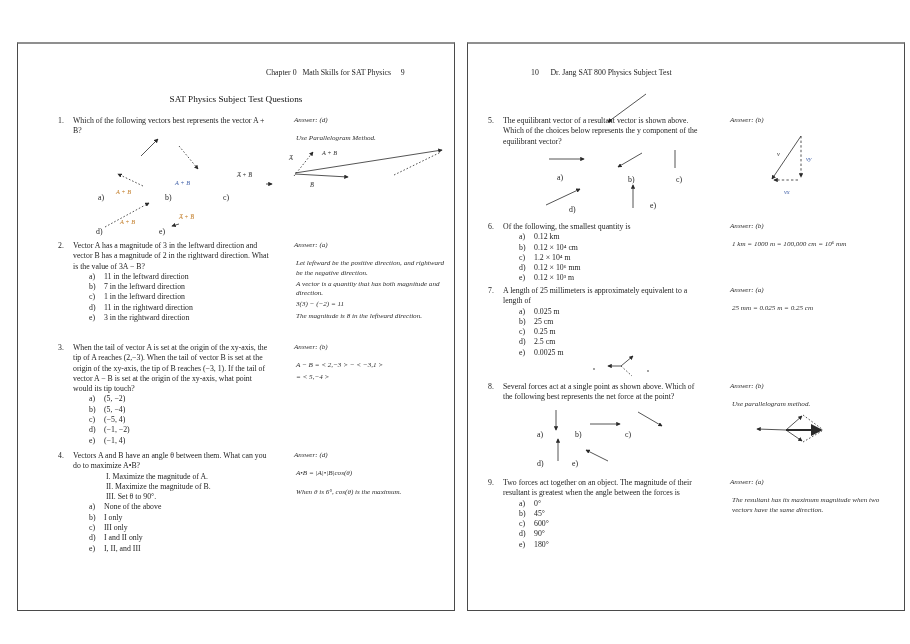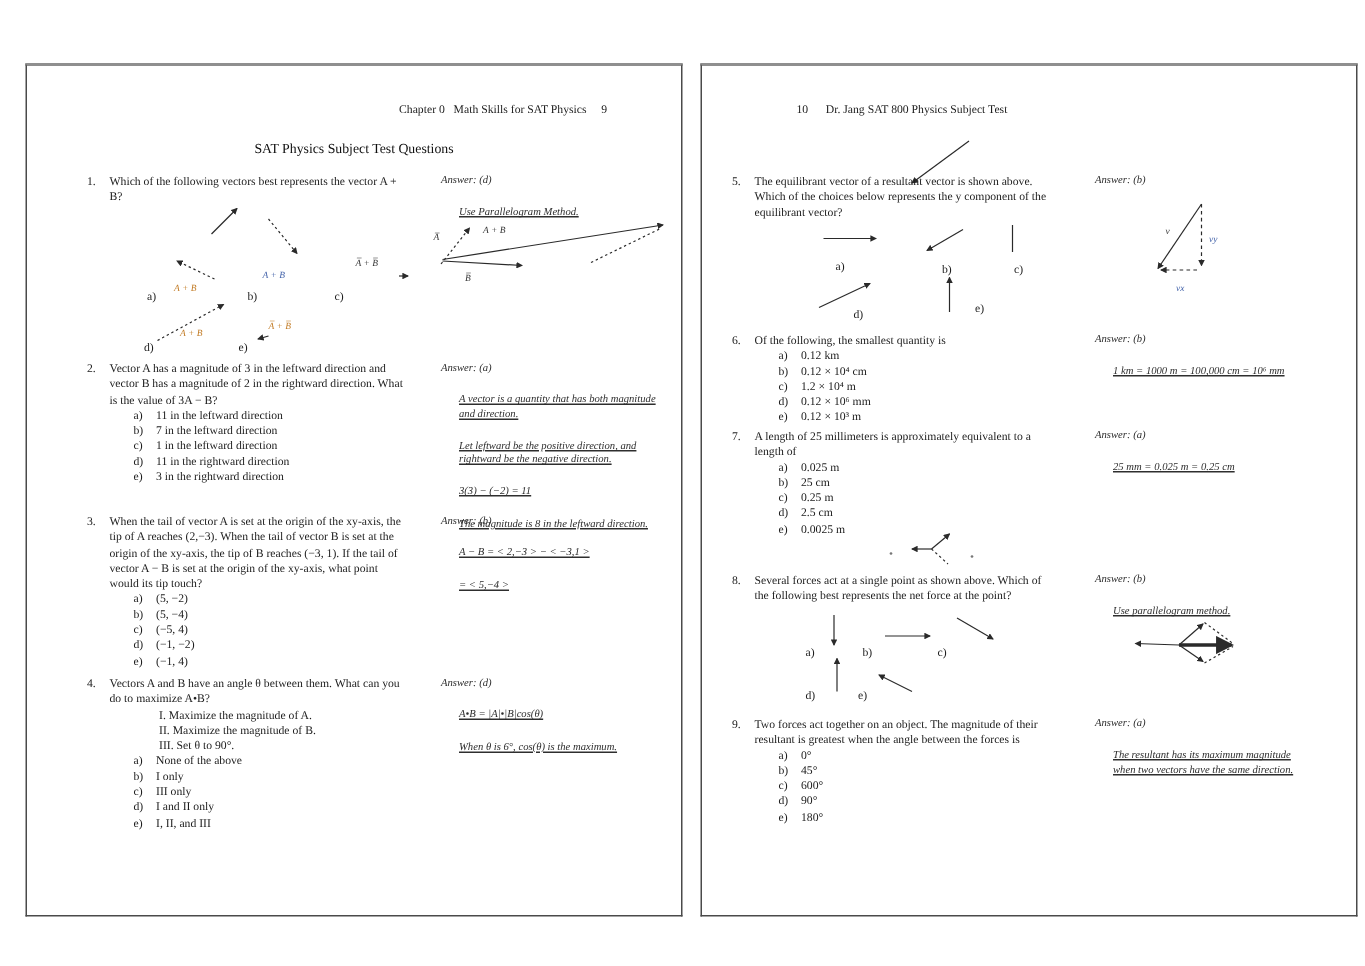--- a/index.html
+++ b/index.html
@@ -21,21 +21,21 @@
   .qnum{width:15px;flex:none;}
   .qtext{flex:1;max-width:199px;}
   .opt{display:flex;padding-left:31px;}
   .olet{width:15px;flex:none;}
   .otxt{flex:1;}
   .sub{padding-left:48px;}
   .ans{position:absolute;width:158px;font-size:7.1px;line-height:9.3px;font-style:italic;color:#2e2e2e;}
   .ans.la{left:276px;}
   .ans.ra{left:262px;}
   .exps{margin-top:9px;}
-  .exp{margin:12px;text-decoration:underline;}
+  .exp{margin:2px;}
   .exp.gap{margin-top:9px;}
   svg.diag{position:absolute;overflow:visible;}
   svg text{font-family:"Liberation Serif","DejaVu Serif",serif;}
   .dlab{font-size:7.8px;fill:#1c1c1c;}
   .vlab{font-size:6.3px;font-style:italic;fill:#2e2e2e;}
   .vlab.orange{fill:#c07820;}
   .vlab.blue{fill:#4060a8;}
   .st{stroke:#2a2a2a;stroke-width:0.8;fill:none;}
   .st.dot{stroke-dasharray:1.6 1.9;}
   .st.dash{stroke-dasharray:2.4 2.2;}
@@ -130,22 +130,22 @@
         <span class="otxt">11 in the rightward direction</span>
       </div>
     <div class="opt">
         <span class="olet">e)</span>
         <span class="otxt">3 in the rightward direction</span>
       </div>
   </div>
   <div class="ans la" style="top:197px;">
     <div>Answer: (a)</div>
     <div class="exps">
+      <div class="exp">Let leftward be the positive direction, and rightward be the negative direction.</div>
       <div class="exp">A vector is a quantity that has both magnitude and direction.</div>
-      <div class="exp">Let leftward be the positive direction, and rightward be the negative direction.</div>
       <div class="exp">3(3) − (−2) = 11</div>
       <div class="exp">The magnitude is 8 in the leftward direction.</div>
     </div>
   </div>
 
   <div class="q" style="top:299px;">
     <div class="qrow">
       <span class="qnum">3.</span>
       <span class="qtext">When the tail of vector A is set at the origin of the xy-axis, the tip of A reaches (2,−3). When the tail of vector B is set at the origin of the xy-axis, the tip of B reaches (−3, 1). If the tail of vector A − B is set at the origin of the xy-axis, what point would its tip touch?</span>
     </div>

